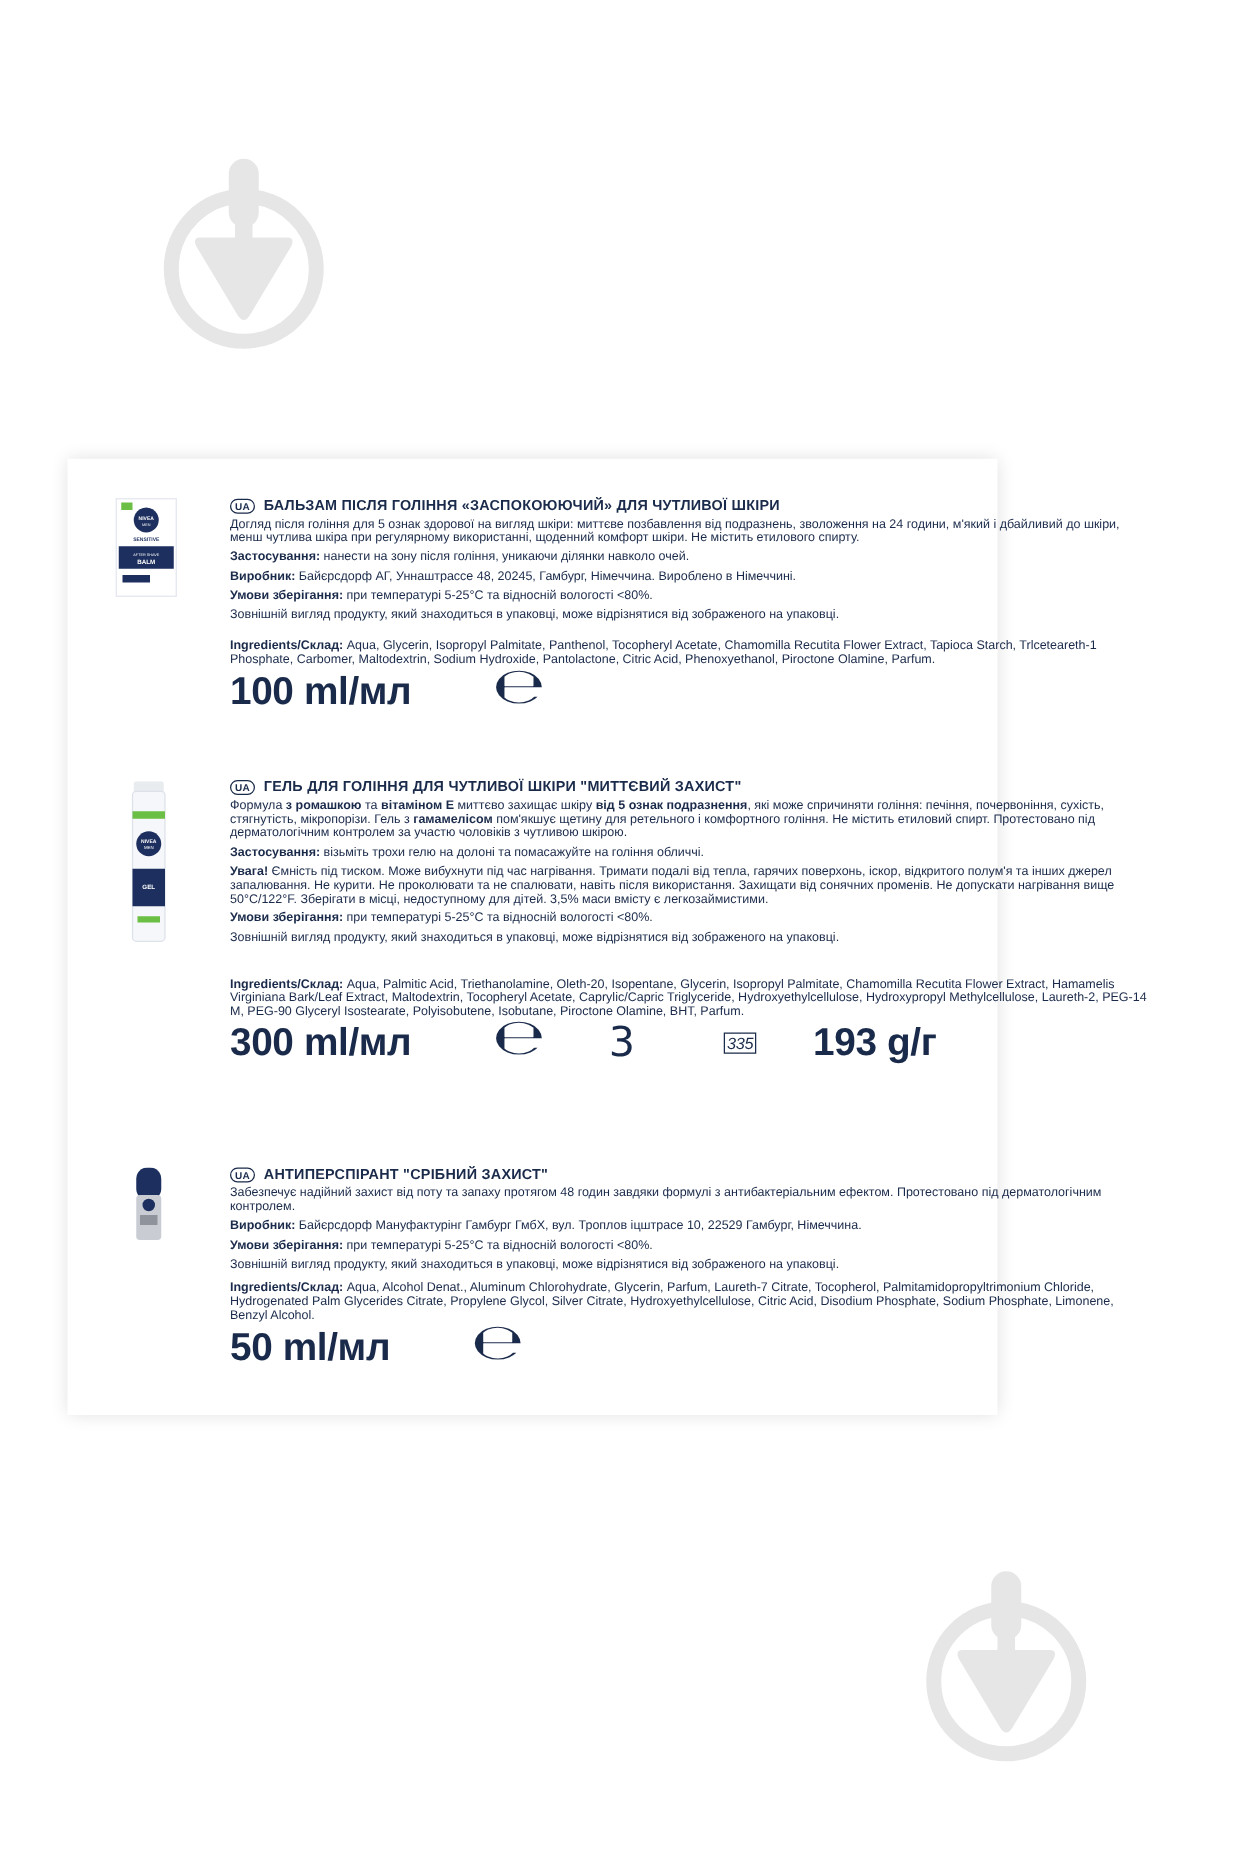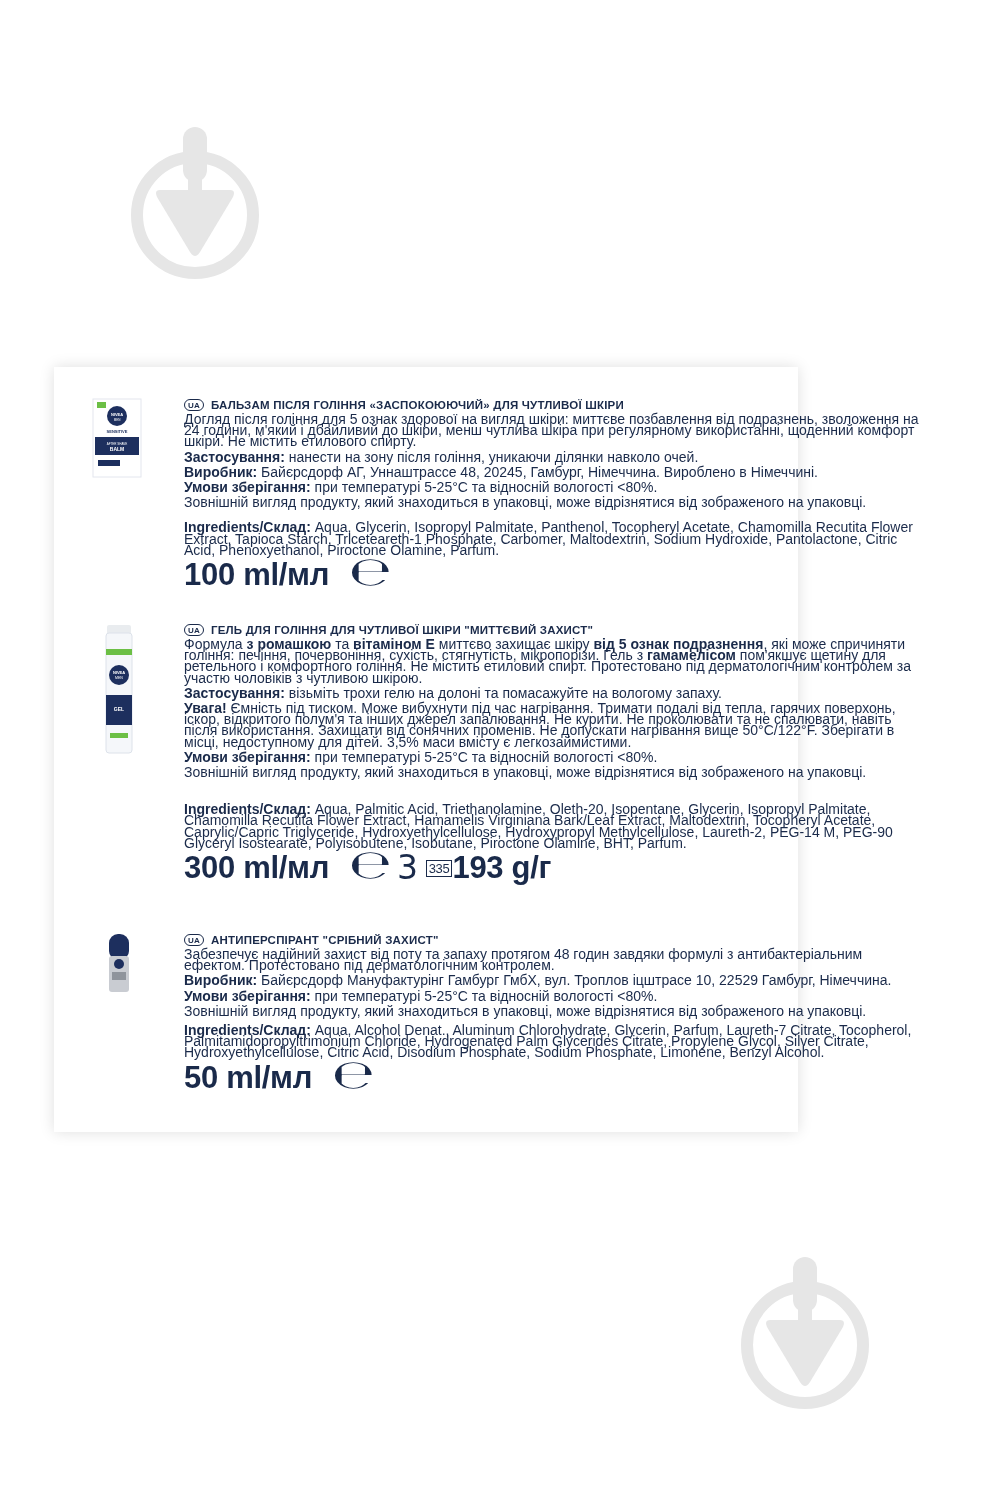--- a/index.html
+++ b/index.html
@@ -14,27 +14,27 @@
   .card {
     position: absolute; left: 54px; top: 367px; width: 732px; height: 765px;
     background: #fff; box-shadow: 0 0 14px rgba(0,0,0,0.13); padding-left: 12px;
   }
   .product { position: absolute; left: 0; width: 892px; }
   .thumb { position: absolute; }
   .text-col { position: absolute; left: 130px; width: 735px; }
 
   .head { display: flex; align-items: center; font-weight: bold; font-size: 11.5px; letter-spacing: 0.2px; height: 16px; margin-bottom: 1px; }
   .ua { display: inline-flex; align-items: center; justify-content: center; border: 1.4px solid #1a2a4a; border-radius: 8px; width: 20px; height: 12px; font-size: 8px; font-weight: bold; margin-right: 7px; box-sizing: border-box; }
-  p.line { margin: 0 0 4px 0; font-size: 14px; line-height: 11.2px; }
+  p.line { margin: 0 0 4px 0; font-size: 10px; line-height: 11.2px; }
   p.line b { font-weight: bold; }
   .gap { height: 10px; }
-  .vol { display: flex; align-items: center; font-weight: bold; font-size: 31px; line-height: 34px; margin-top: 2px; letter-spacing: -0.3px; }
+  .vol { display: flex; align-items: center; font-weight: bold; font-size: 31px; line-height: 34px; margin-top: 2px; letter-spacing: -0.3px; gap: 45px; }
   .e-mark { font-family: "DejaVu Sans", sans-serif; font-weight: normal; font-size: 40px; line-height: 30px; margin-left: 24px; transform: scaleX(1.25); display: inline-block; position: relative; top: -4px; }
   .three { font-weight: normal; font-size: 33px; margin-left: 10px; font-family: "DejaVu Sans", sans-serif; }
-  .box335 { border: 1.3px solid #1a2a4a; font-size: 13px; font-weight: normal; padding: 0 2px; line-height: 15px; margin-left: 8px; }
+  .box335 { border: 1.3px solid #1a2a4a; font-size: 13px; font-weight: normal; padding: 0 2px; line-height: 15px; margin-left: 26px; font-style: italic; }
   .weight { }
 
   
   .balm { width: 50px; height: 80px; }
   .gel { width: 30px; height: 130px; }
   .roll { width: 24px; height: 60px; }
 </style>
 </head>
 <body>
 
@@ -96,21 +96,21 @@
         <text x="15" y="86" font-size="5" fill="#fff" text-anchor="middle" font-family="Liberation Sans, sans-serif" font-weight="bold">GEL</text>
         <rect x="6" y="108" width="18" height="5" fill="#6cbf45"></rect>
       </svg>
     </div>
     <div class="text-col" style="top:0;">
       <div class="head">
         <span class="ua">UA</span>
         <span>ГЕЛЬ ДЛЯ ГОЛІННЯ ДЛЯ ЧУТЛИВОЇ ШКІРИ "МИТТЄВИЙ ЗАХИСТ"</span>
       </div>
       <p class="line"><span>Формула </span><b>з ромашкою</b><span> та </span><b>вітаміном Е</b><span> миттєво захищає шкіру </span><b>від 5 ознак подразнення</b><span>, які може спричиняти гоління: печіння, почервоніння, сухість, стягнутість, мікропорізи. Гель з </span><b>гамамелісом</b><span> пом'якшує щетину для ретельного і комфортного гоління. Не містить етиловий спирт. Протестовано під дерматологічним контролем за участю чоловіків з чутливою шкірою.</span></p>
-      <p class="line"><b>Застосування:</b><span> візьміть трохи гелю на долоні та помасажуйте на вологому запаху.</span></p>
+      <p class="line"><b>Застосування:</b><span> візьміть трохи гелю на долоні та помасажуйте на гоління обличчі.</span></p>
       <p class="line"><b>Увага!</b><span> Ємність під тиском. Може вибухнути під час нагрівання. Тримати подалі від тепла, гарячих поверхонь, іскор, відкритого полум'я та інших джерел запалювання. Не курити. Не проколювати та не спалювати, навіть після використання. Захищати від сонячних променів. Не допускати нагрівання вище 50°C/122°F. Зберігати в місці, недоступному для дітей. 3,5% маси вмісту є легкозаймистими.</span></p>
       <p class="line"><b>Умови зберігання:</b><span> при температурі 5-25°C та відносній вологості &lt;80%.</span></p>
       <p class="line">Зовнішній вигляд продукту, який знаходиться в упаковці, може відрізнятися від зображеного на упаковці.</p>
       <div class="gap" style="height:22px"></div>
       <p class="line" style="margin-bottom:0"><b>Ingredients/Склад:</b><span> Aqua, Palmitic Acid, Triethanolamine, Oleth-20, Isopentane, Glycerin, Isopropyl Palmitate, Chamomilla Recutita Flower Extract, Hamamelis Virginiana Bark/Leaf Extract, Maltodextrin, Tocopheryl Acetate, Caprylic/Capric Triglyceride, Hydroxyethylcellulose, Hydroxypropyl Methylcellulose, Laureth-2, PEG-14 M, PEG-90 Glyceryl Isostearate, Polyisobutene, Isobutane, Piroctone Olamine, BHT, Parfum.</span></p>
       <div class="vol">
         <span>300 ml/мл</span>
         <span class="e-mark">℮</span>
         <span class="three">3</span>
         <span class="box335">335</span>

